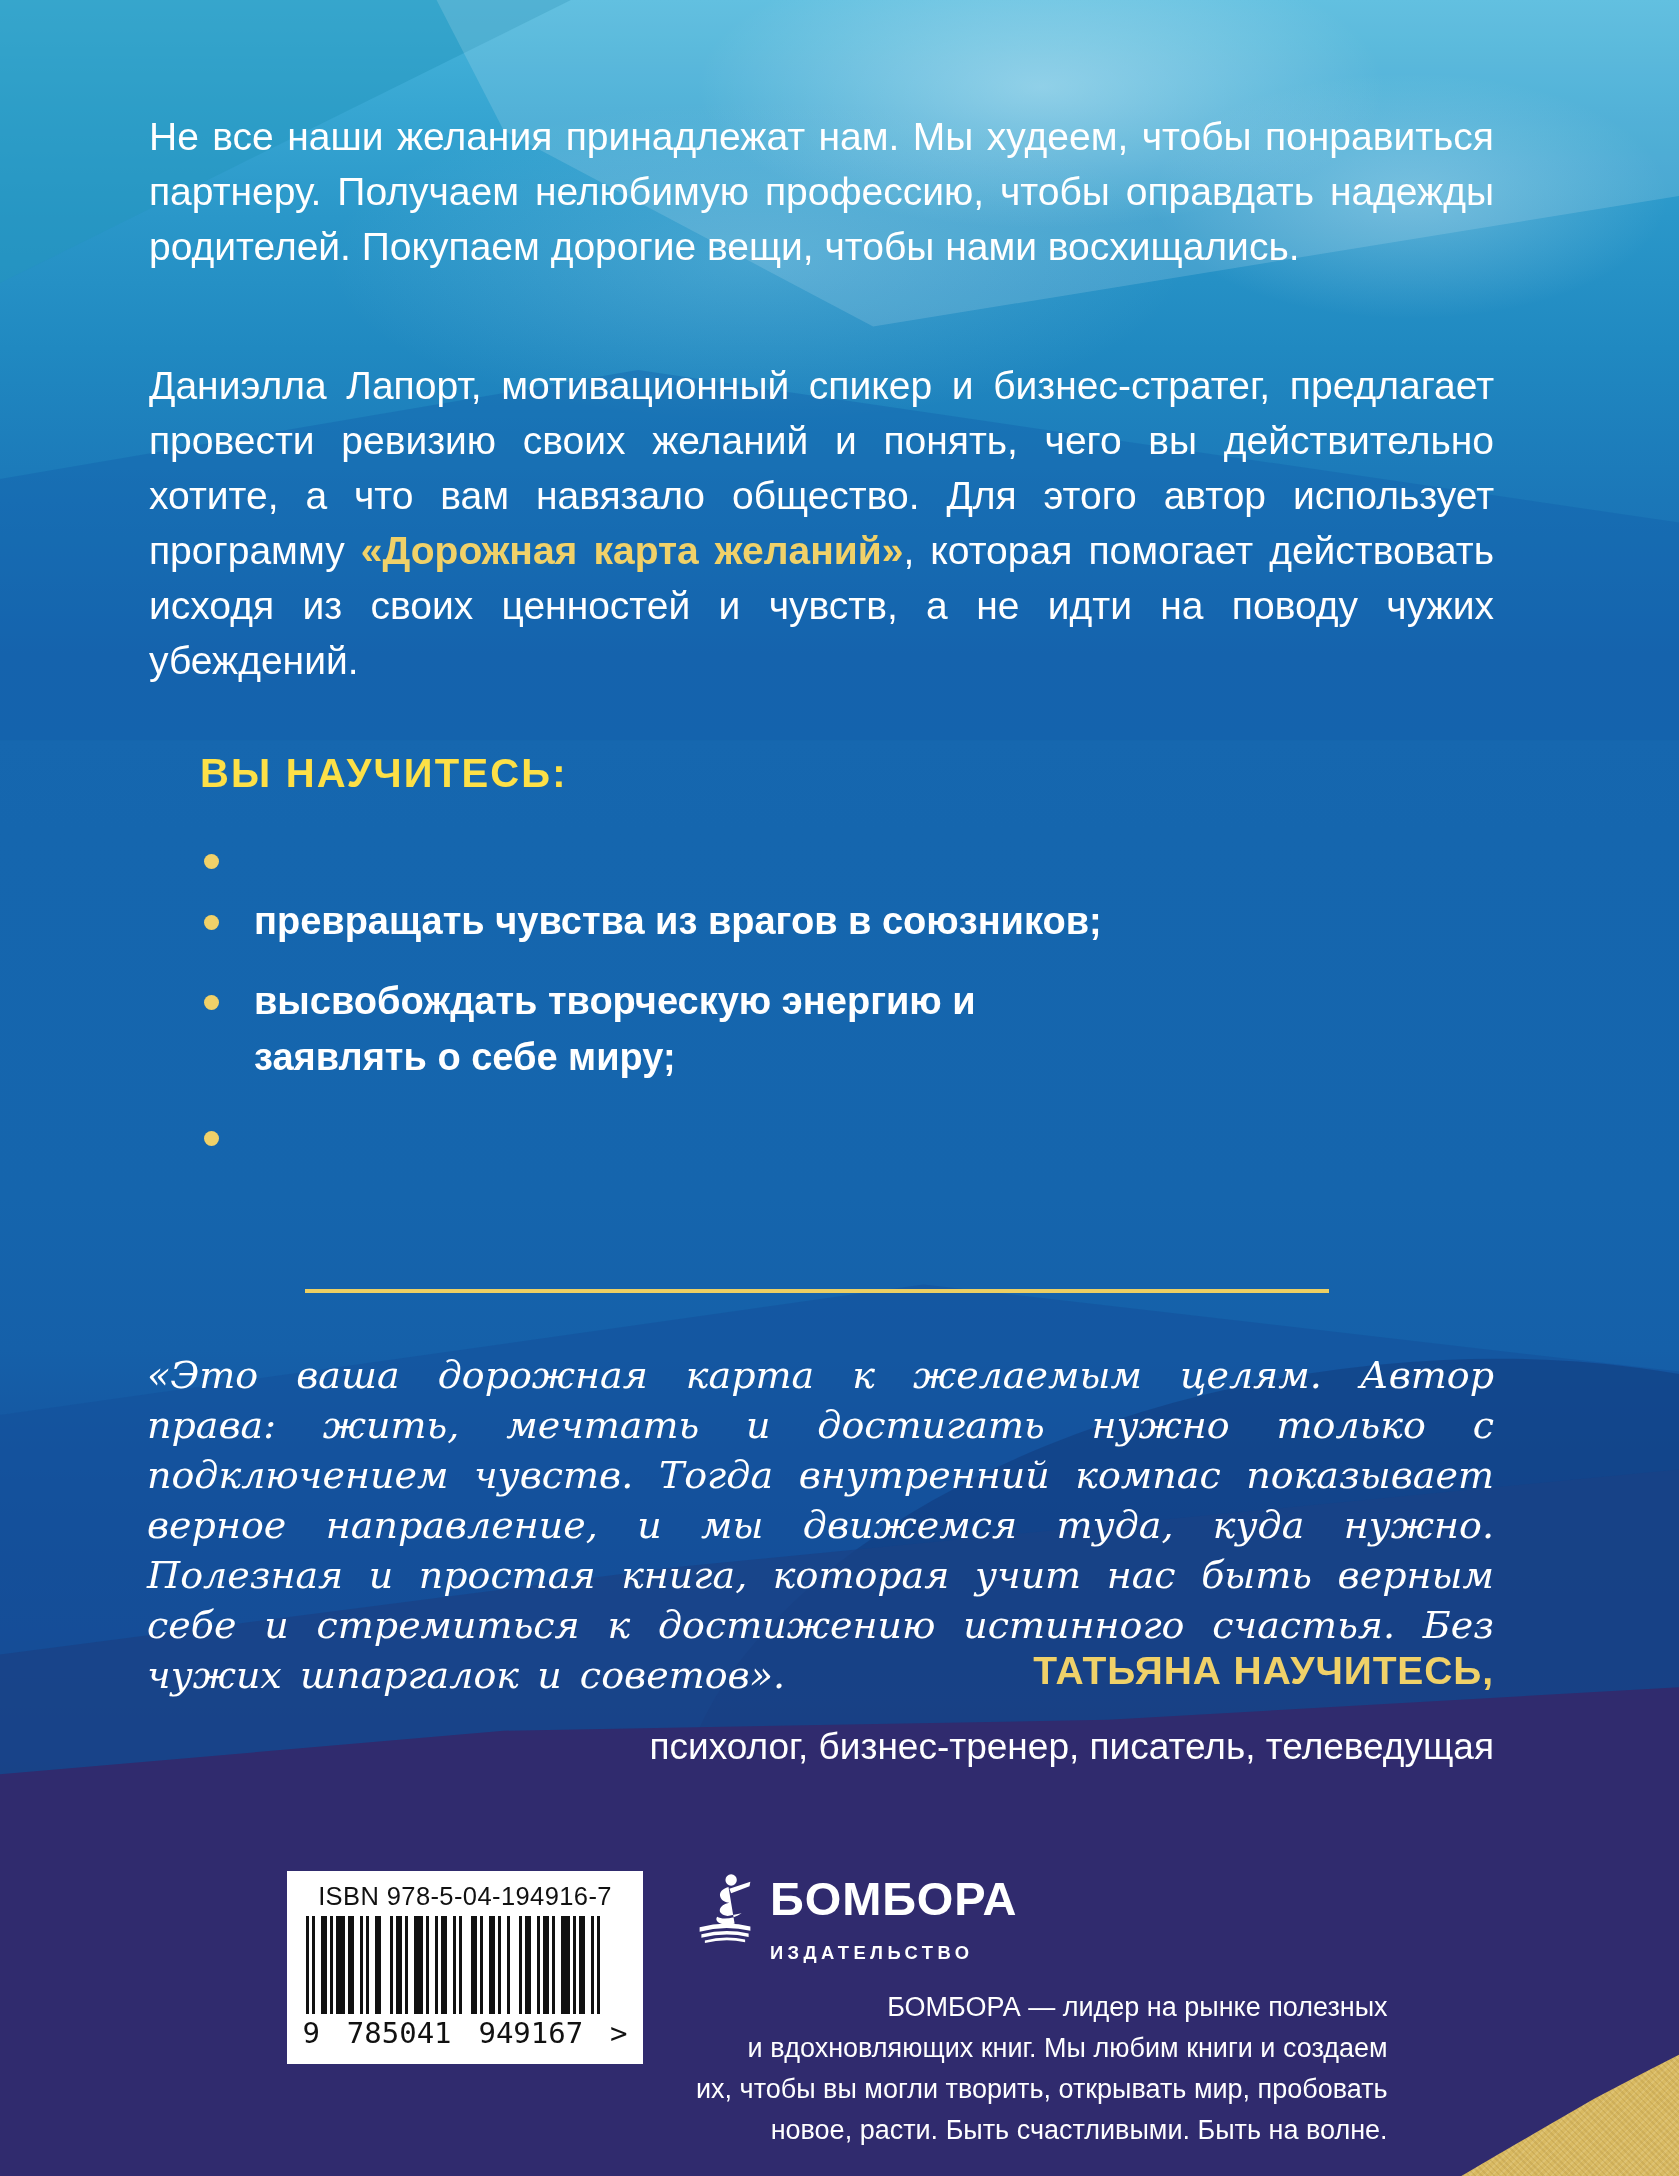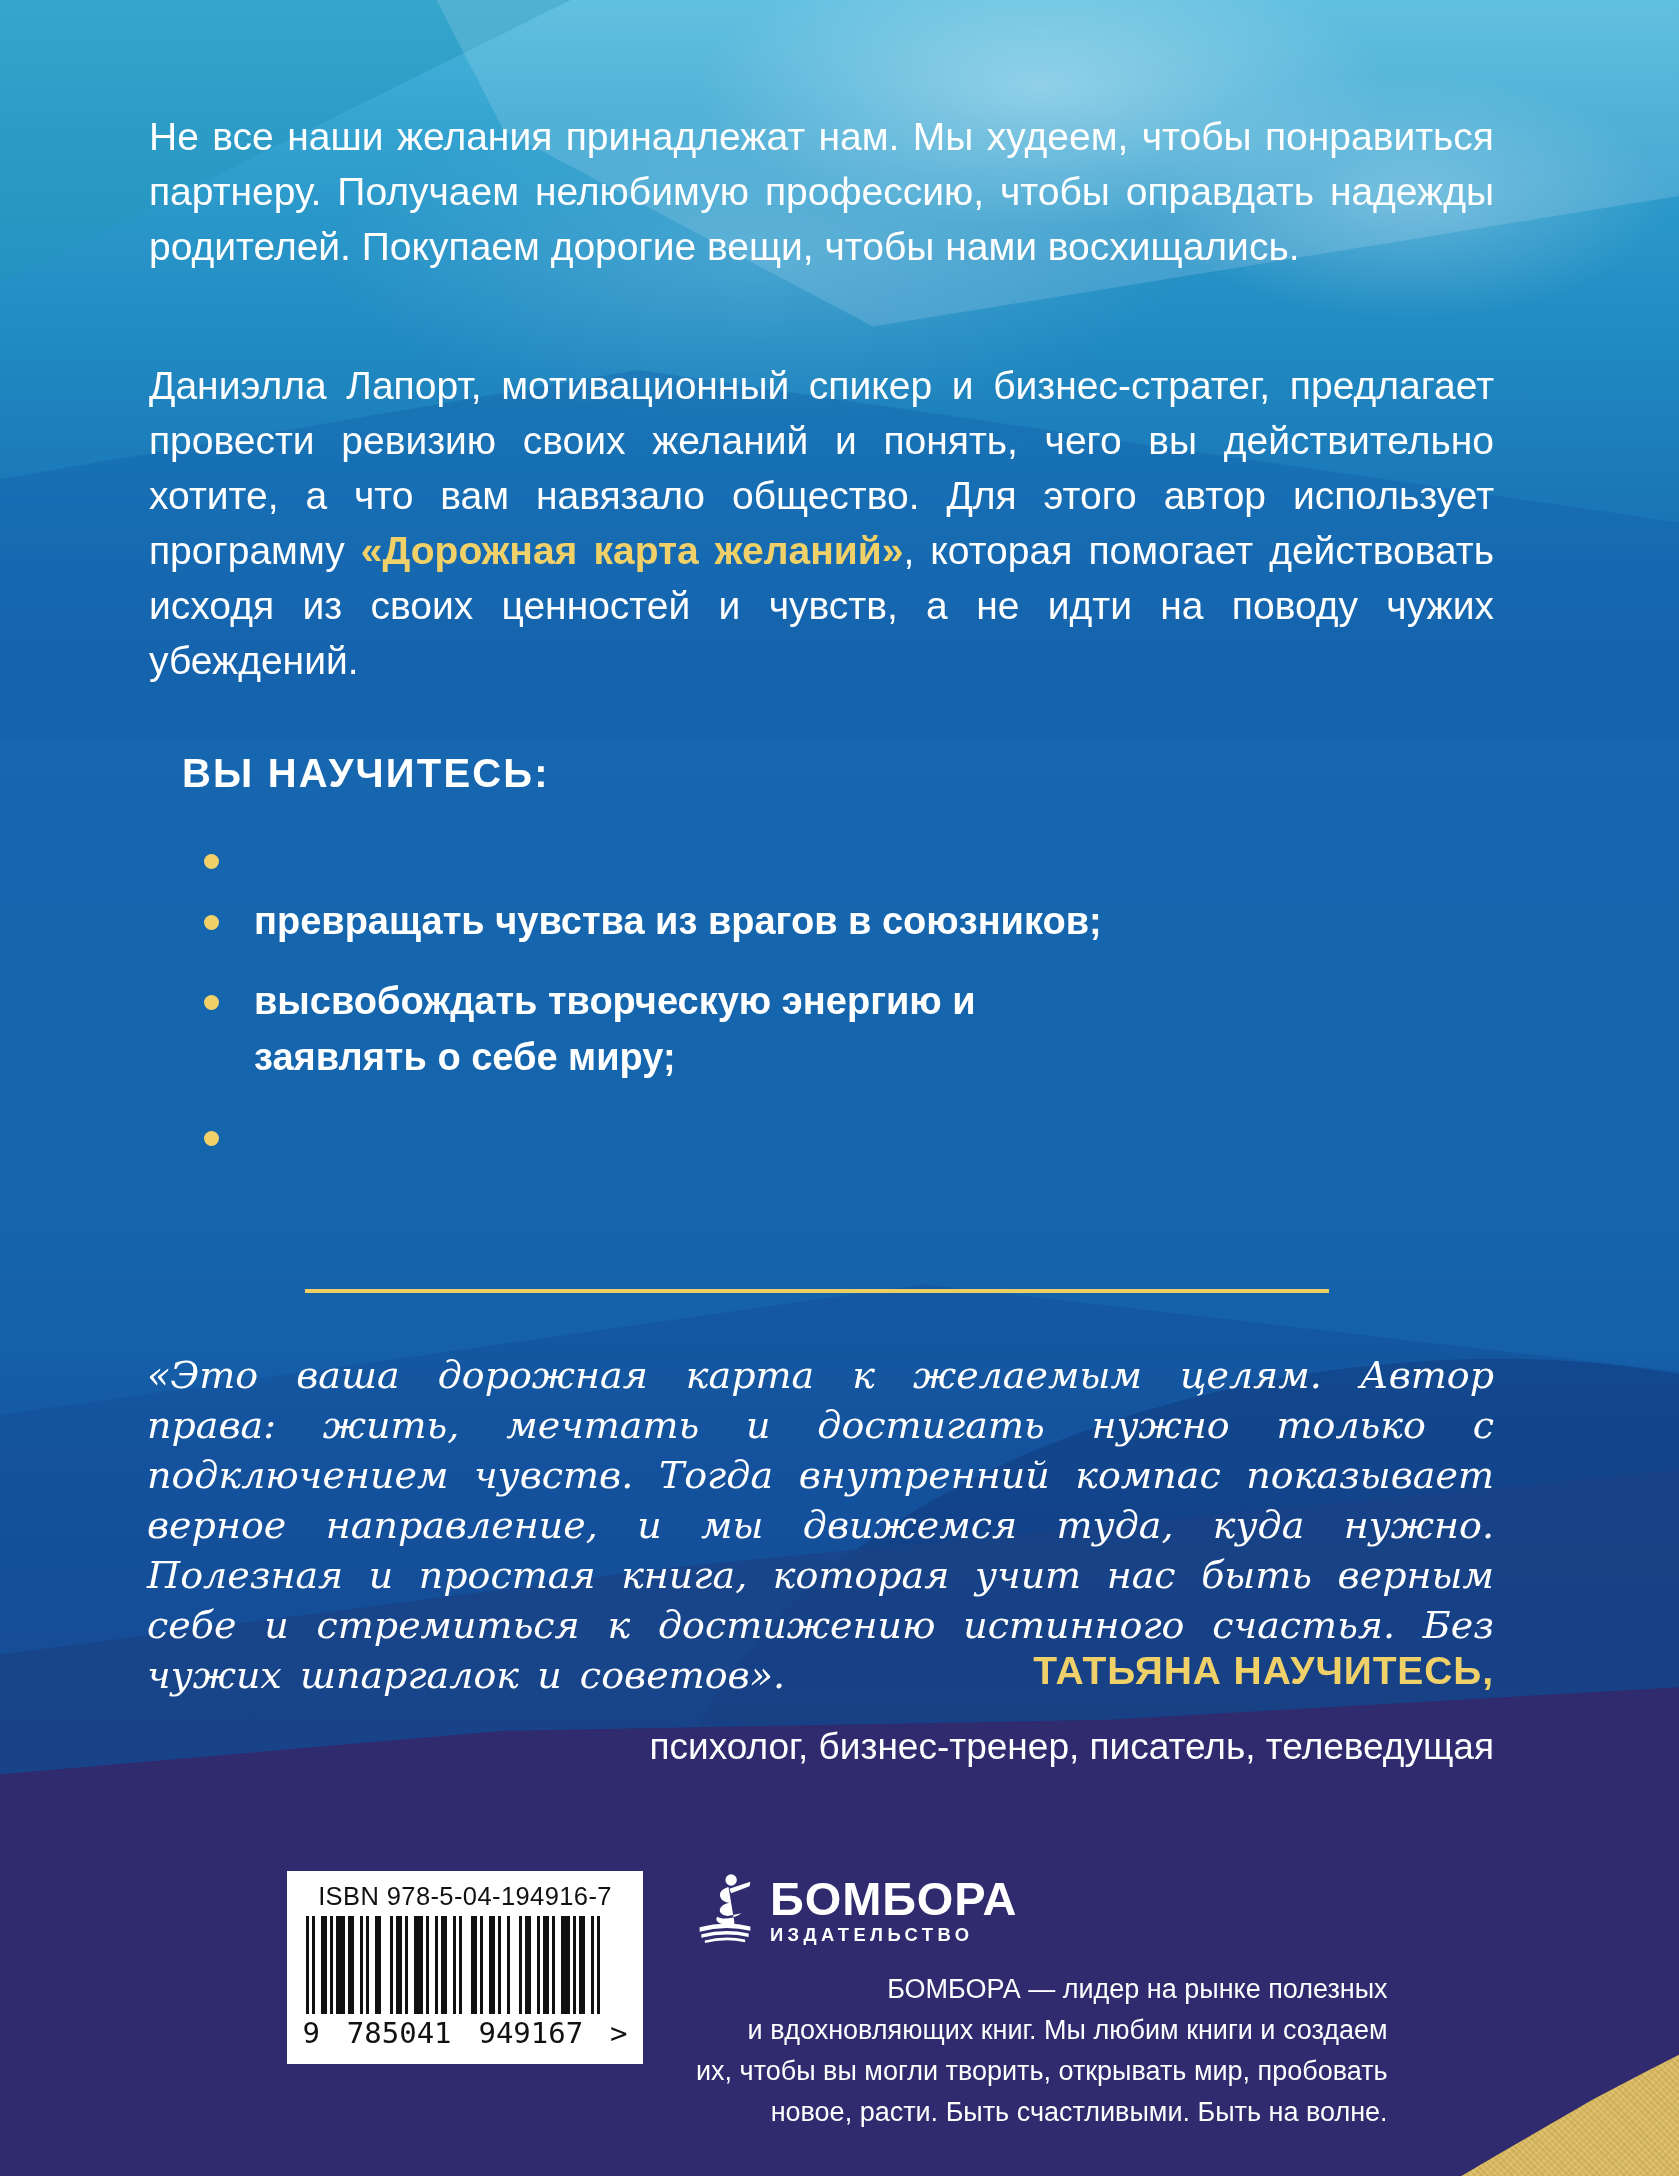--- a/index.html
+++ b/index.html
@@ -66,23 +66,23 @@
   
   .para{
     position:absolute;left:149px;width:1345px;
     font-size:39px;line-height:55px;text-align:justify;
     color:#fff;
   }
   #p-intro{top:109px;}
   #p-about{top:358px;}
   .gold{color:#f0d169;font-weight:bold;}
   .learn-heading{
-    position:absolute;left:182px;top:751px;
+    position:absolute;left:200px;top:751px;
     font-size:40px;font-weight:bold;letter-spacing:2.2px;
-    color:#ffffff;
+    color:#fde047;
   }
   .bullets{position:absolute;left:204px;top:832px;width:1036px;}
   .bullet-item{display:flex;margin-bottom:24px;}
   .bullet-dot{
     flex:0 0 auto;width:15px;height:15px;border-radius:50%;
     background:#f0d169;margin:22px 35px 0 0;
   }
   .bullet-text{
     font-size:38px;line-height:56px;font-weight:bold;color:#fff;
     max-width:882px;
@@ -124,21 +124,21 @@
     font-family:"DejaVu Sans Mono",monospace;
   }
   
   .publisher{position:absolute;left:696px;top:1873px;}
   .logo-row{display:flex;align-items:flex-start;}
   .logo-icon{width:58px;height:70px;margin-right:16px;}
   .logo-name{
     font-size:47px;font-weight:bold;letter-spacing:0.9px;color:#fff;line-height:51px;
   }
   .logo-subtitle{
-    font-size:18.4px;font-weight:bold;letter-spacing:4.4px;color:#fff;margin-top:0;
+    font-size:18.4px;font-weight:bold;letter-spacing:4.4px;color:#fff;margin-top:18px;
   }
   .pub-desc{margin-top:23px;}
   .pub-desc div{
     font-size:27px;line-height:41px;color:#fff;white-space:nowrap;text-align:right;
   }
 </style>
 </head>
 <body>
 
 <div class="page">

